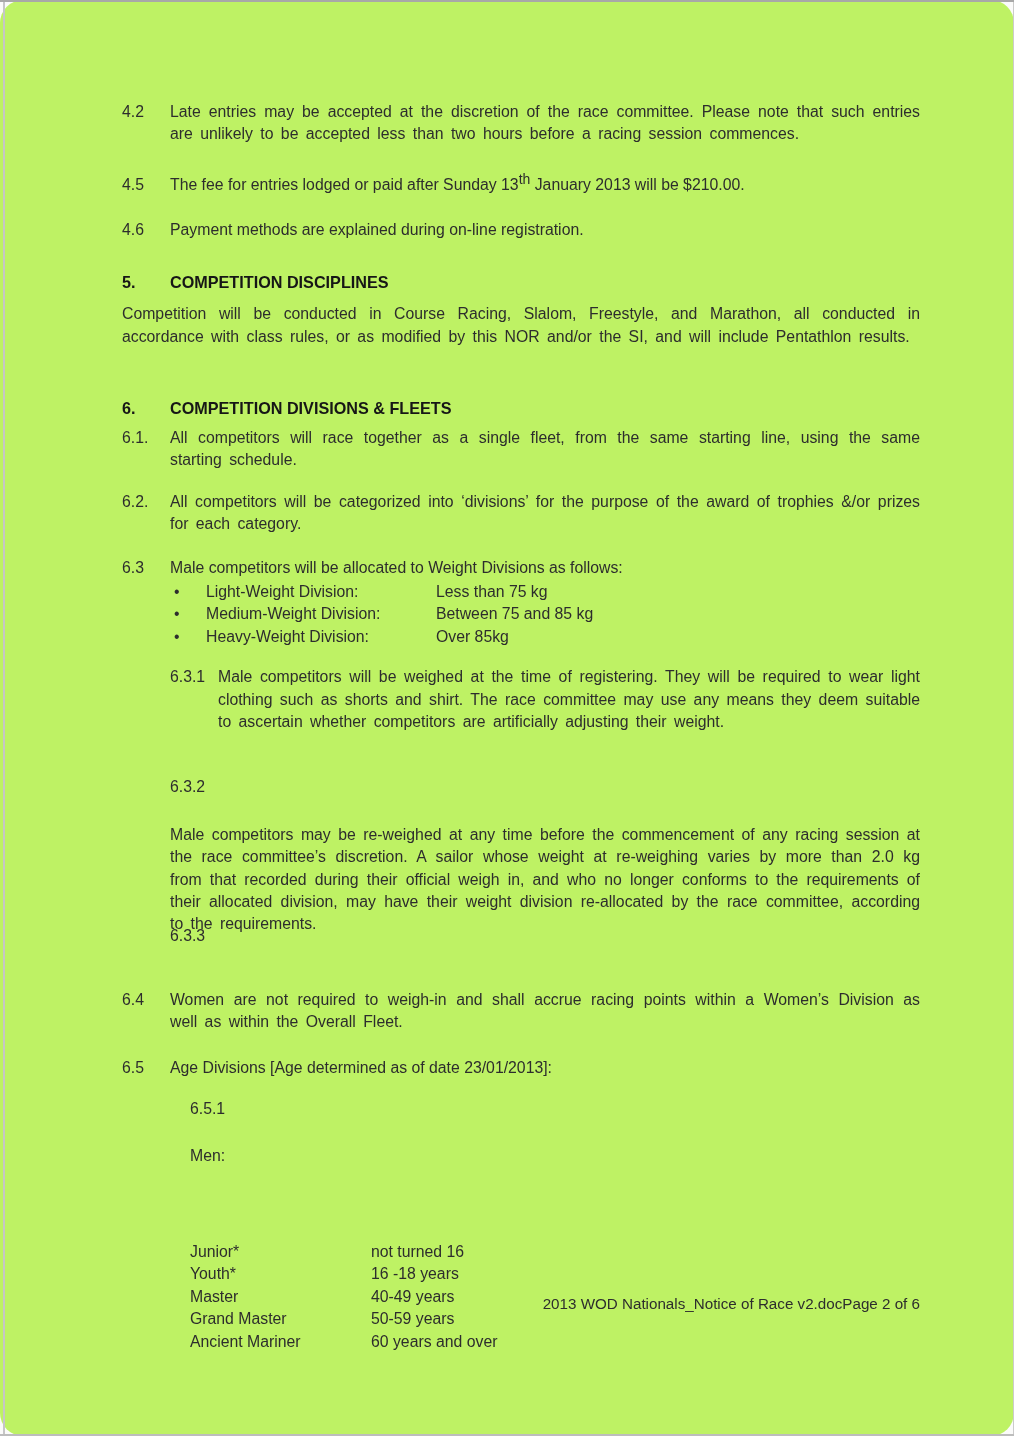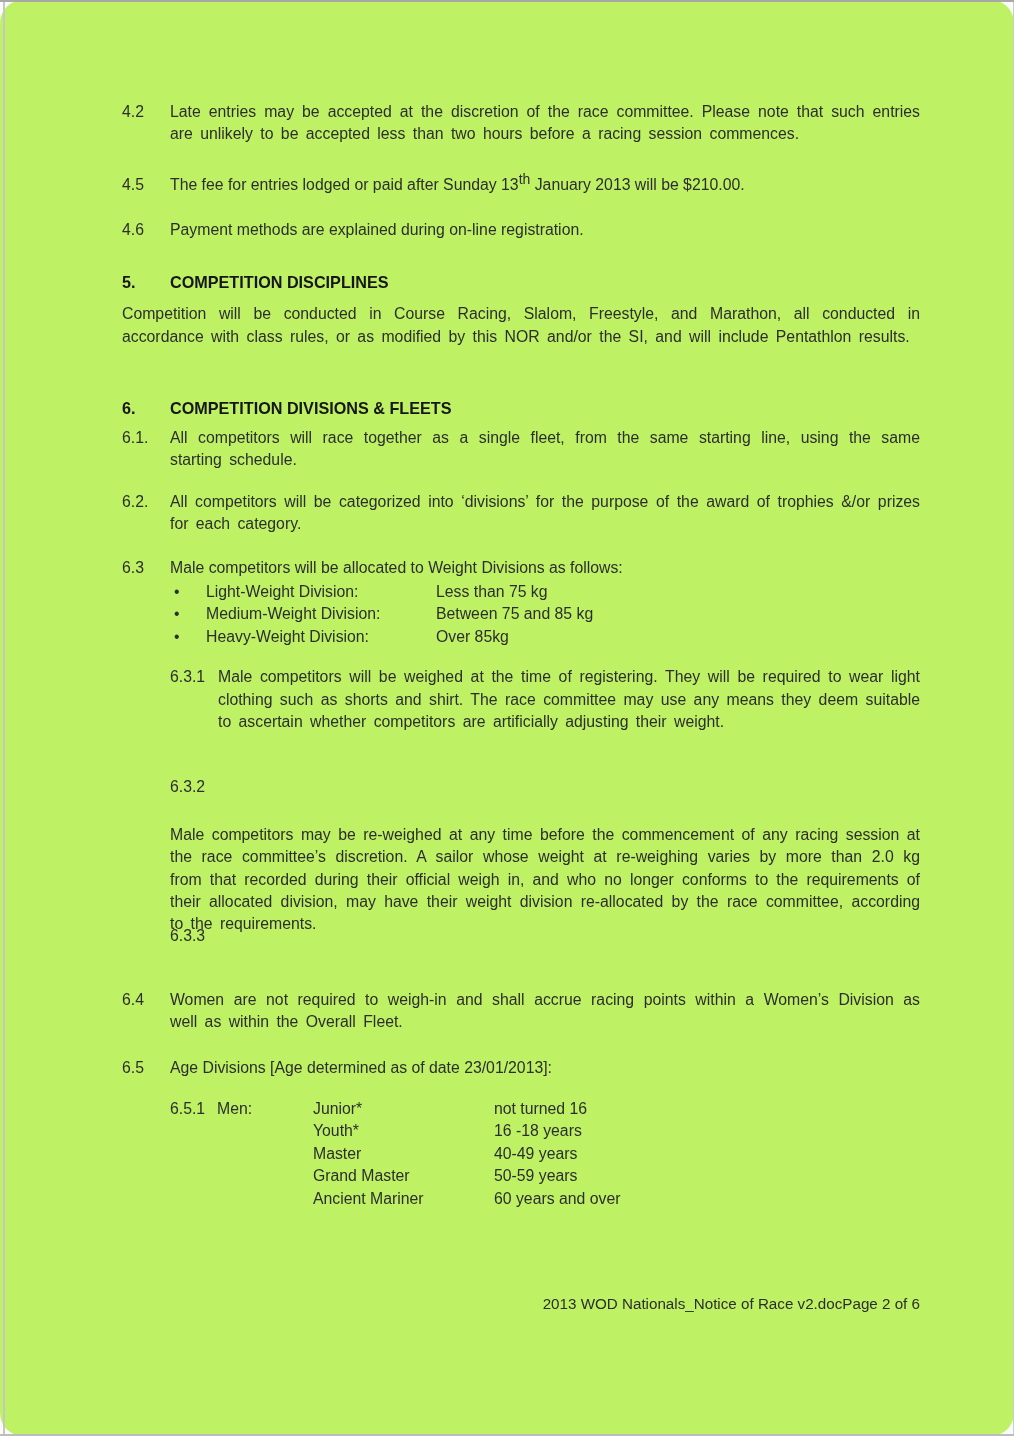--- a/index.html
+++ b/index.html
@@ -57,21 +57,21 @@
   .h6{margin-top:26px;height:22.4px;}
   .b61{margin-top:8px;height:44.8px;}
   .b62{margin-top:19px;height:44.8px;}
   .b63{margin-top:21px;height:22.4px;}
   .bulletlist{margin-top:2px;height:67.2px;margin-left:48px;}
   .b631{margin-top:18px;height:89.6px;}
   .b632{margin-top:20px;height:134.4px;flex-direction:column;}
   .b633{margin-top:15px;height:44.8px;}
   .b64{margin-top:19px;height:44.8px;}
   .b65{margin-top:23px;height:22.4px;}
-  .b651{margin-top:19px;height:112px;margin-left:48px;}
+  .b651{margin-top:19px;height:112px;margin-left:68px;flex-direction:column;}
 
   .bullet-row{display:flex;font-size:15.8px;line-height:22.4px;}
   .dot{flex:0 0 32px;padding-left:4px;}
   .blabel{flex:0 0 230px;}
   .bvalue{flex:1 1 auto;}
 
   .age-block{display:flex;font-size:15.8px;line-height:22.4px;}
   .age-num{flex:0 0 47px;white-space:nowrap;}
   .age-men{flex:0 0 96px;}
   .age-rows{flex:1 1 auto;}

